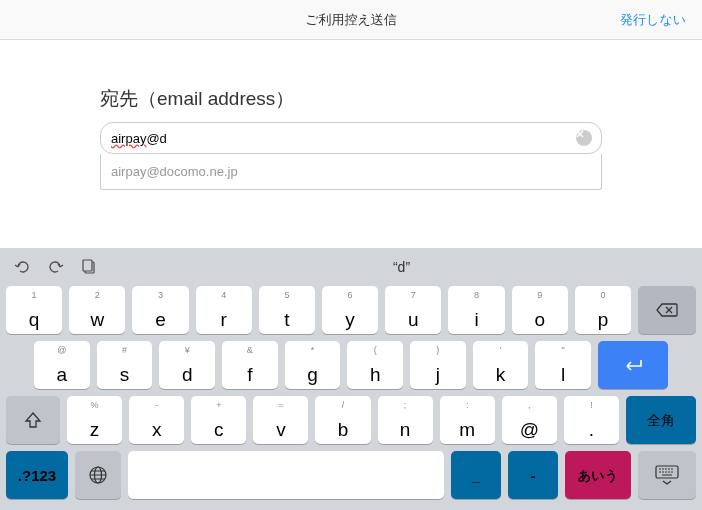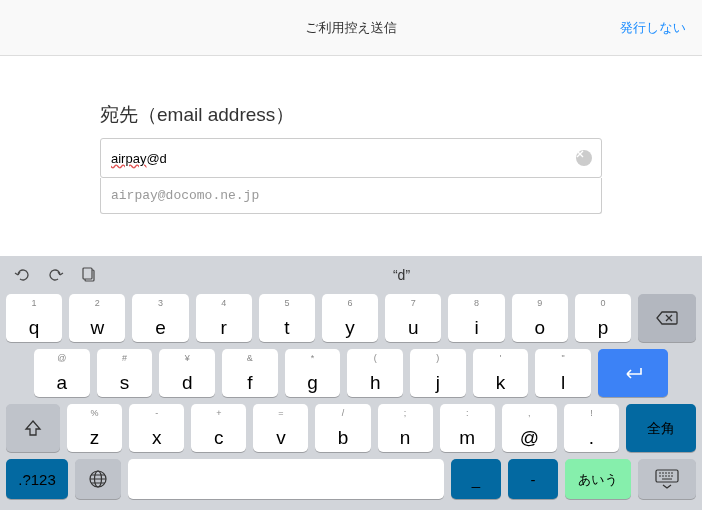--- a/index.html
+++ b/index.html
@@ -1,28 +1,28 @@
 <!DOCTYPE html>
 <html><head>
 <meta charset="utf-8">
 <style>
 * { margin: 0; padding: 0; box-sizing: border-box; font-family: -apple-system, "Hiragino Sans", sans-serif; }
 body { width: 702px; height: 510px; background: #fff; overflow: hidden; position: relative; }
 
-.header { height: 56px; border-bottom: 1px solid #ddd; background: #f9f9f9; display: flex; align-items: center; justify-content: center; position: relative; }
+.header { height: 40px; border-bottom: 1px solid #ddd; background: #f9f9f9; display: flex; align-items: center; justify-content: center; position: relative; }
 .header-title { font-size: 13px; color: #333; }
 .header-action { position: absolute; right: 16px; font-size: 13px; color: #1a8cff; cursor: pointer; }
 
 .form-area { padding: 46px 100px 0; }
 .field-label { font-size: 19px; color: #333; margin-bottom: 10px; }
 .input-wrap { position: relative; }
-.email-input { width: 100%; height: 40px; border: 1px solid #ccc; border-radius: 3px; padding: 0 34px 0 10px; font-size: 13px; outline: none; color: #000; }
+.email-input { width: 100%; height: 32px; border: 1px solid #ccc; border-radius: 13px; padding: 0 34px 0 10px; font-size: 13px; outline: none; color: #000; }
 .email-input .pre { text-decoration: underline; text-decoration-color: #e05050; text-decoration-style: wavy; }
 .clear-btn { position: absolute; right: 10px; top: 50%; transform: translateY(-50%); width: 16px; height: 16px; border-radius: 50%; background: #ccc; color: #fff; font-size: 11px; line-height: 16px; text-align: center; cursor: pointer; }
-.suggestion { border: 1px solid #ccc; border-top: none; border-radius: 0 0 3px 3px; padding: 10px; font-size: 13px; color: #999; cursor: pointer; font-family: Liberation Mono, monospace; }
+.suggestion { border: 1px solid #ccc; border-top: none; border-radius: 0 0 3px 3px; padding: 10px; font-size: 13px; color: #999; cursor: pointer; }
 
 .keyboard { position: absolute; bottom: 0; left: 0; right: 0; background: #d2d5da; padding-bottom: 4px; }
 .kb-toolbar { height: 38px; display: flex; align-items: center; padding: 0 14px; gap: 18px; }
 .kb-tool { color: #4a4a4a; cursor: pointer; display: flex; align-items: center; }
 .kb-suggest { flex: 1; text-align: center; color: #333; font-size: 14px; }
 .kb-suggest span { letter-spacing: 0; }
 
 .kb-rows { padding: 0 6px; }
 .kb-row { display: flex; gap: 7px; margin-bottom: 7px; }
 .key { background: #fff; border-radius: 5px; box-shadow: 0 1px 0 rgba(0,0,0,.25); display: flex; flex-direction: column; align-items: center; justify-content: flex-end; height: 48px; position: relative; cursor: pointer; user-select: none; }
@@ -35,25 +35,25 @@
 .key.space { flex: 1; }
 
 .r1 .key { flex: 1; }
 .r1 .key.bksp { flex: 0 0 58px; background: #b3b7bf; justify-content: center; }
 .r2 { padding: 0 28px 0 28px; }
 .r2 .key { flex: 1; }
 .r2 .key.enter { flex: 0 0 70px; justify-content: center; }
 .r3 .key { flex: 1; }
 .r3 .key.shift { flex: 0 0 54px; background: #bfc3ca; justify-content: center; }
 .r3 .key.zen { flex: 0 0 70px; justify-content: center; }
-.r4 .key { height: 40px; }
+.r4 .key { height: 48px; font-weight: bold; }
 .r4 .key.num { flex: 0 0 62px; justify-content: center; }
 .r4 .key.globe { flex: 0 0 46px; background: #bfc3ca; justify-content: center; }
 .r4 .key.sym { flex: 0 0 50px; justify-content: center; }
-.r4 .key.aiu { flex: 0 0 66px; background: #86efac; }
+.r4 .key.aiu { flex: 0 0 66px; background: #be185d; }
 .r4 .key.hide { flex: 0 0 58px; justify-content: center; background: #bfc3ca; }
 
 svg { display: block; }
 </style>
 </head>
 <body>
 
 <div class="header">
   <div class="header-title">ご利用控え送信</div>
   <div class="header-action">発行しない</div>

